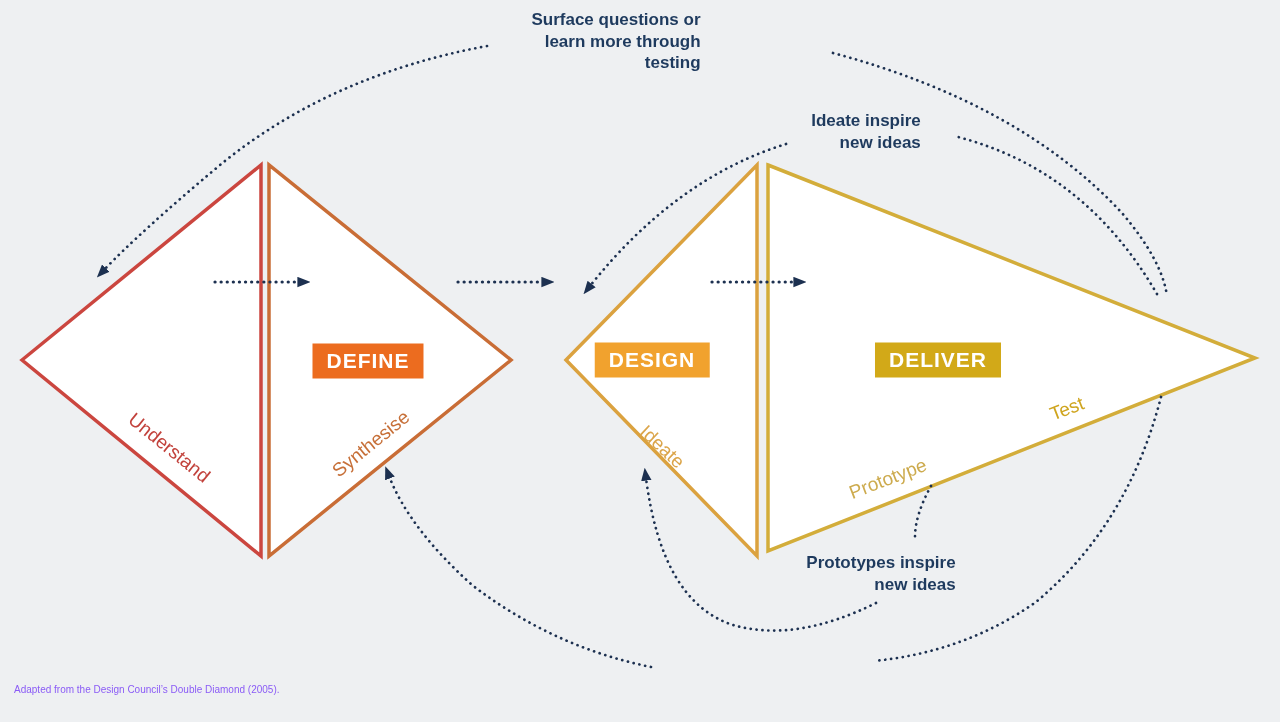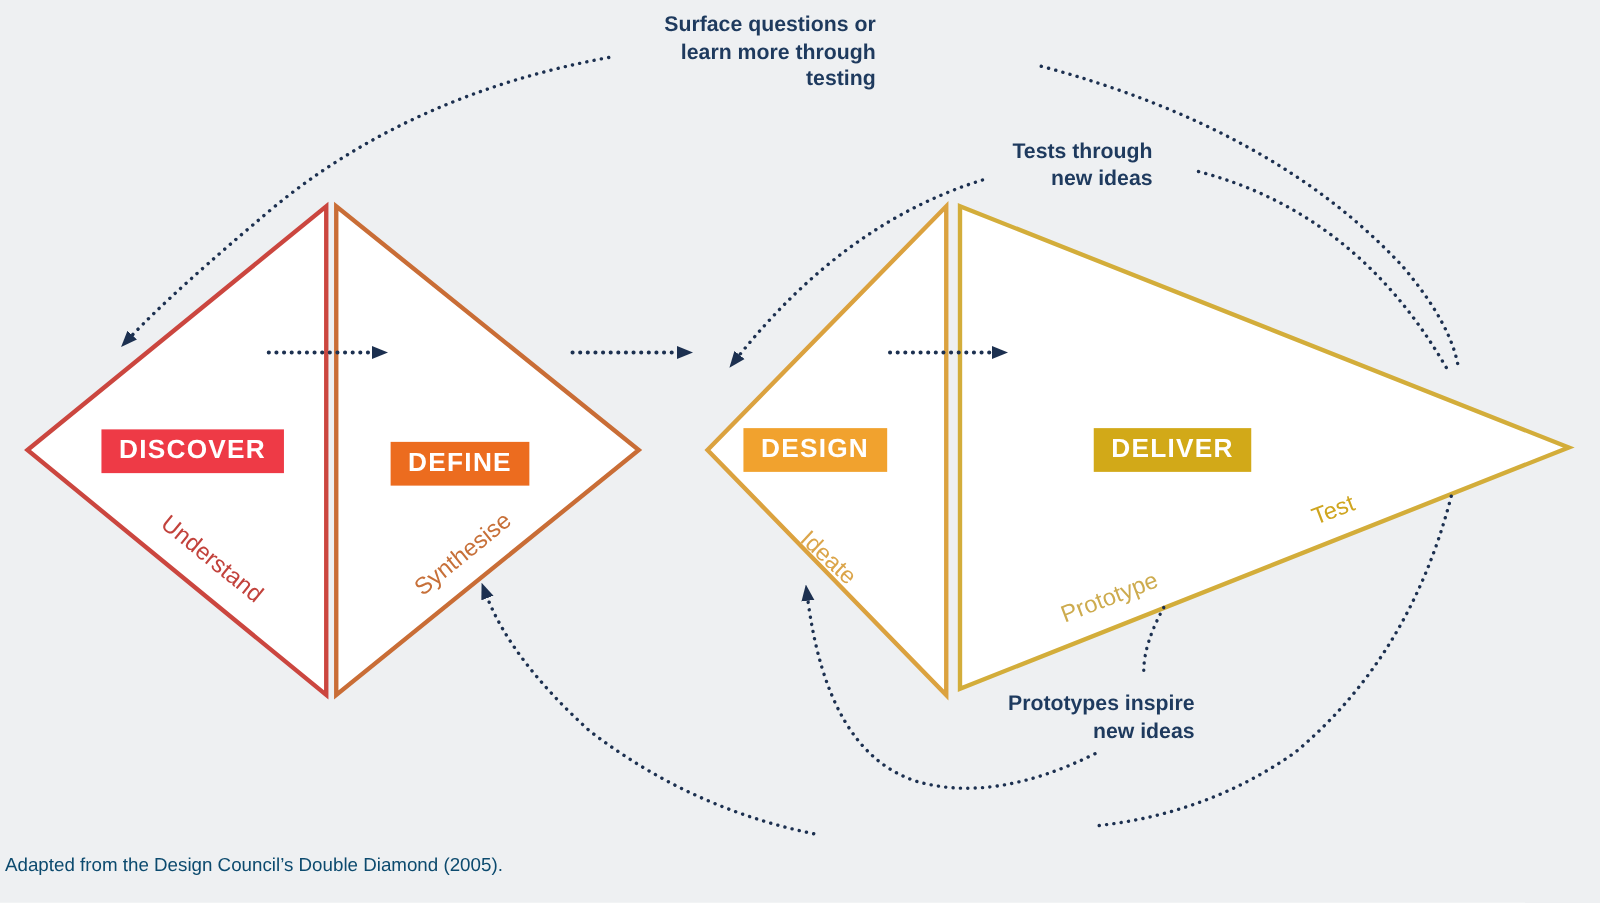--- a/index.html
+++ b/index.html
@@ -44,23 +44,23 @@
     transform:translateX(-50%);
     color:#1e3a5e;
     font-size:17px;
     font-weight:bold;
     line-height:1.27;
     text-align:right;
     white-space:pre-line;
   }
   .caption{
     position:absolute;
-    left:4px;top:684px;
-    color:#0c4a6e;
-    font-size:15px;
+    left:14px;top:684px;
+    color:#8b5cf6;
+    font-size:10px;
   }
 </style>
 </head>
 <body>
 
 <div id="stage">
 
   <svg id="diagram-svg" width="1280" height="722" viewBox="0 0 1280 722">
     <defs>
       <marker id="navy-arrow" viewBox="0 0 10 8" refX="2" refY="4" markerUnits="userSpaceOnUse" markerWidth="13" markerHeight="11" orient="auto">
@@ -88,33 +88,32 @@
       <path d="M786,144 Q676,178 590,286" stroke-width="2.7" stroke-dasharray="0.1 5.8" marker-end="url(#navy-arrow)"></path>
 
       <path d="M931,486 Q915,515 915,537" stroke-width="2.7" stroke-dasharray="0.1 5.8"></path>
       <path d="M876,603 Q795,643 733,625 Q662,602 646,478" stroke-width="2.7" stroke-dasharray="0.1 5.8" marker-end="url(#navy-arrow)"></path>
 
       <path d="M1161,397 Q1128,525 1036,602 Q965,652 874,661" stroke-width="2.7" stroke-dasharray="0.1 5.8"></path>
       <path d="M651,667 Q553,647 472,585 Q409,528 389,476" stroke-width="2.7" stroke-dasharray="0.1 5.8" marker-end="url(#navy-arrow)"></path>
     </g>
   </svg>
 
-  <div class="phase-box box-discover" style="left:154px;top:361px;">DISCOVER</div>
-  <div class="phase-box box-define" style="left:368px;top:371px;">DEFINE</div>
+  <div class="phase-box box-define" style="left:368px;top:361px;">DEFINE</div>
   <div class="phase-box box-design" style="left:652px;top:360px;">DESIGN</div>
   <div class="phase-box box-deliver" style="left:938px;top:360px;">DELIVER</div>
 
   <div class="edge-label lbl-understand" style="left:169px;top:448px;">Understand</div>
   <div class="edge-label lbl-synthesise" style="left:371px;top:444px;">Synthesise</div>
   <div class="edge-label lbl-ideate" style="left:662px;top:447px;">Ideate</div>
   <div class="edge-label lbl-prototype" style="left:888px;top:479px;">Prototype</div>
   <div class="edge-label lbl-test" style="left:1067px;top:409px;">Test</div>
 
   <div class="annotation" style="left:616px;top:9px;">Surface questions or
 learn more through
 testing</div>
-  <div class="annotation" style="left:866px;top:110px;">Tests through
+  <div class="annotation" style="left:866px;top:110px;">Ideate inspire
 new ideas</div>
   <div class="annotation" style="left:881px;top:552px;">Prototypes inspire
 new ideas</div>
 
   <div class="caption">Adapted from the Design Council’s Double Diamond (2005).</div>
 </div>
 
 </body></html>

